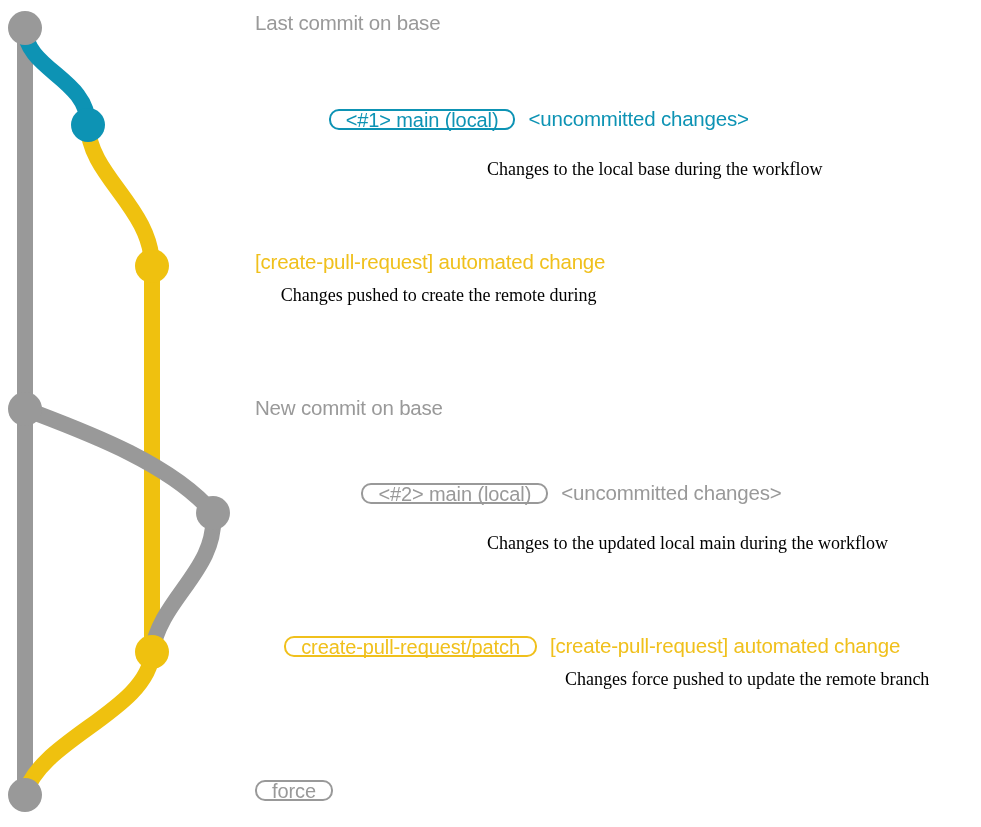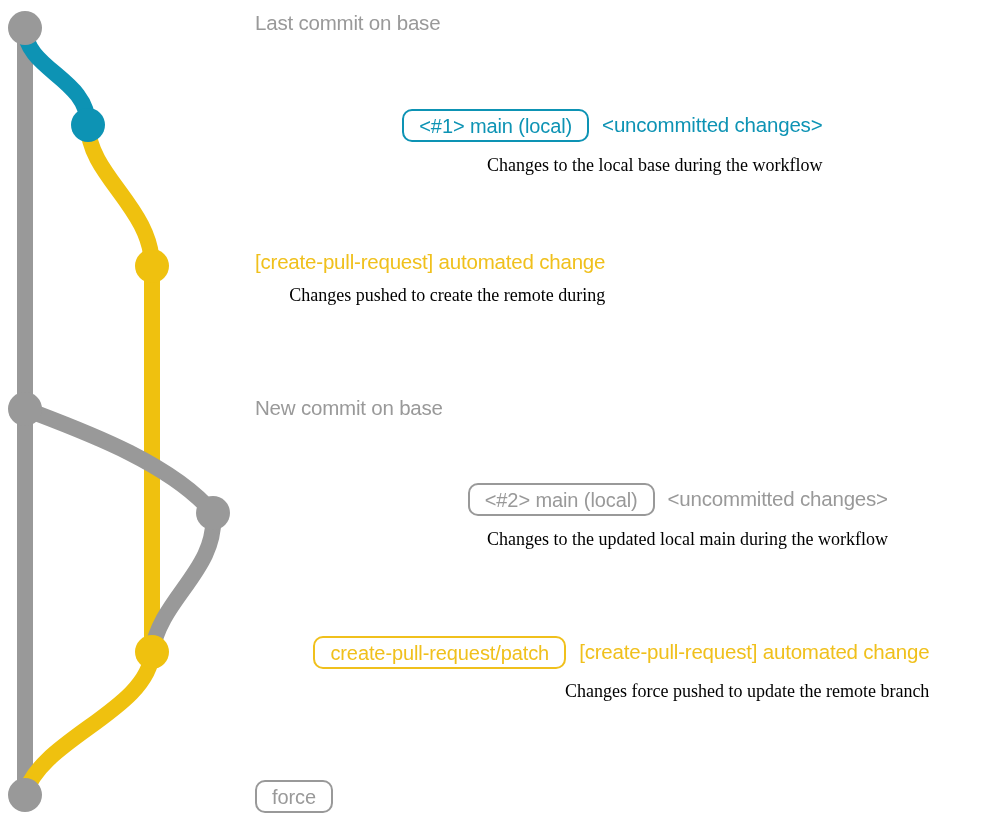--- a/index.html
+++ b/index.html
@@ -22,35 +22,35 @@
     left: 0;
     top: 0;
     width: 981px;
     height: 827px;
     pointer-events: none;
   }
 
   .commit-row {
     position: absolute;
     display: flex;
-    align-items: flex-end;
+    align-items: center;
     flex-direction: column;
   }
 
   .row-head {
     display: flex;
     align-items: center;
   }
 
   .ref-pill {
     display: inline-flex;
     align-items: center;
     justify-content: center;
     box-sizing: border-box;
-    height: 33px;
+    height: 21px;
     padding: 0 15px;
     border: 2px solid currentColor;
     border-radius: 10px;
     font-size: 20px;
     letter-spacing: -0.1px;
     white-space: nowrap;
     line-height: 1;
   }
 
   .commit-subject {
@@ -63,21 +63,21 @@
   .ref-pill + .commit-subject {
     margin-left: 13px;
   }
 
   .commit-note {
     font-family: "Liberation Serif", serif;
     font-size: 18px;
     color: #000000;
     white-space: nowrap;
     line-height: 1;
-    margin-top: 14px;
+    margin-top: 30px;
   }
 
   
   .c-gray   { color: #999999; }
   .c-blue   { color: #0d93b4; }
   .c-yellow-text { color: #f0c01c; }
 
   
   #row-last-commit-on-base { left: 255px; top: 13px; }
   #row-local-1             { left: 255px; top: 109px; }

